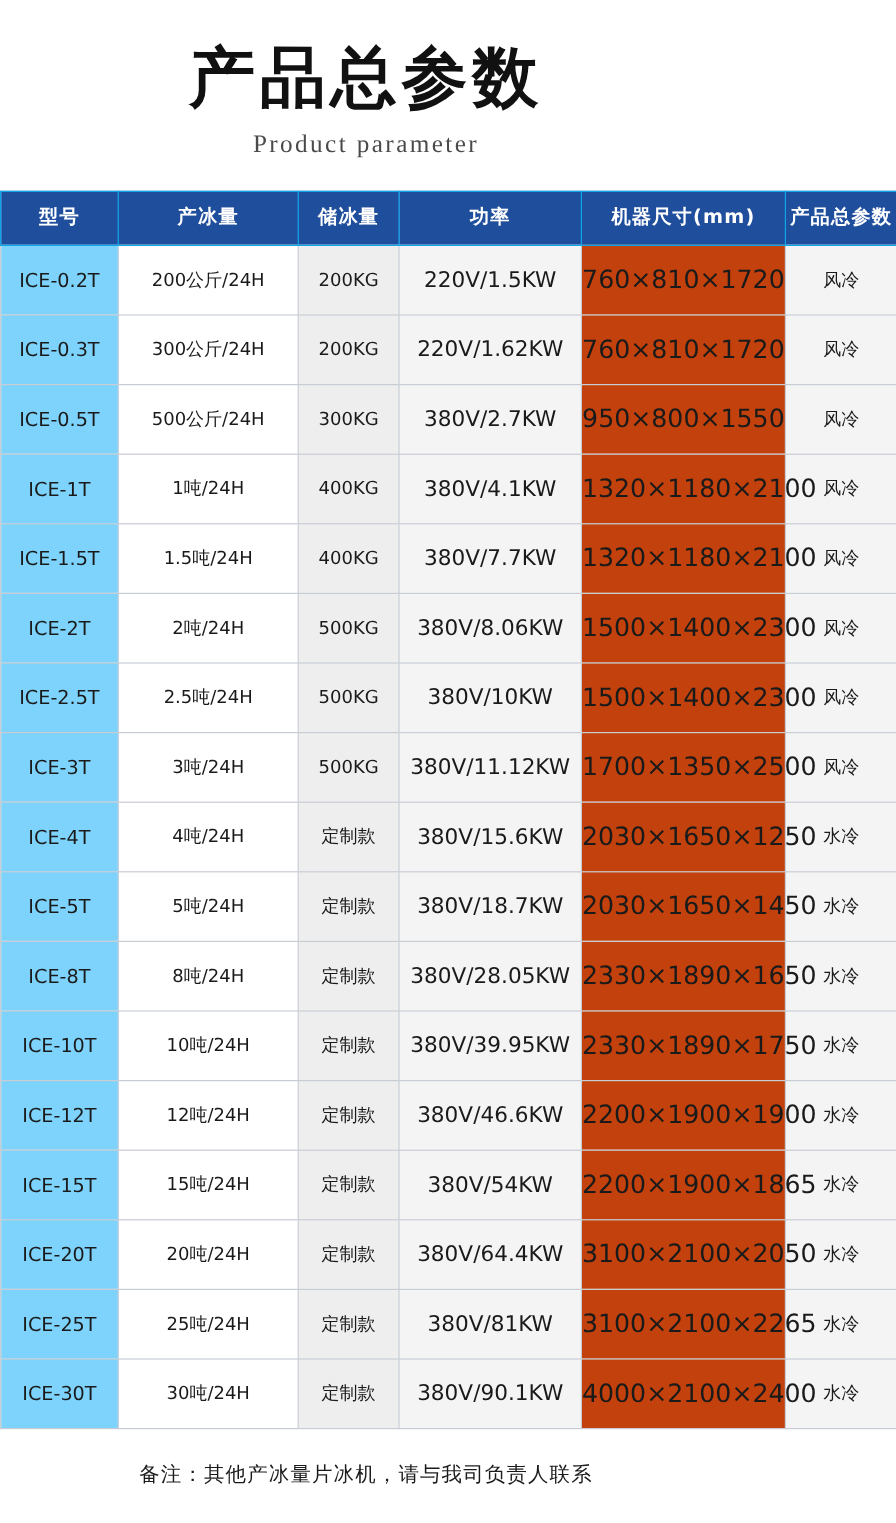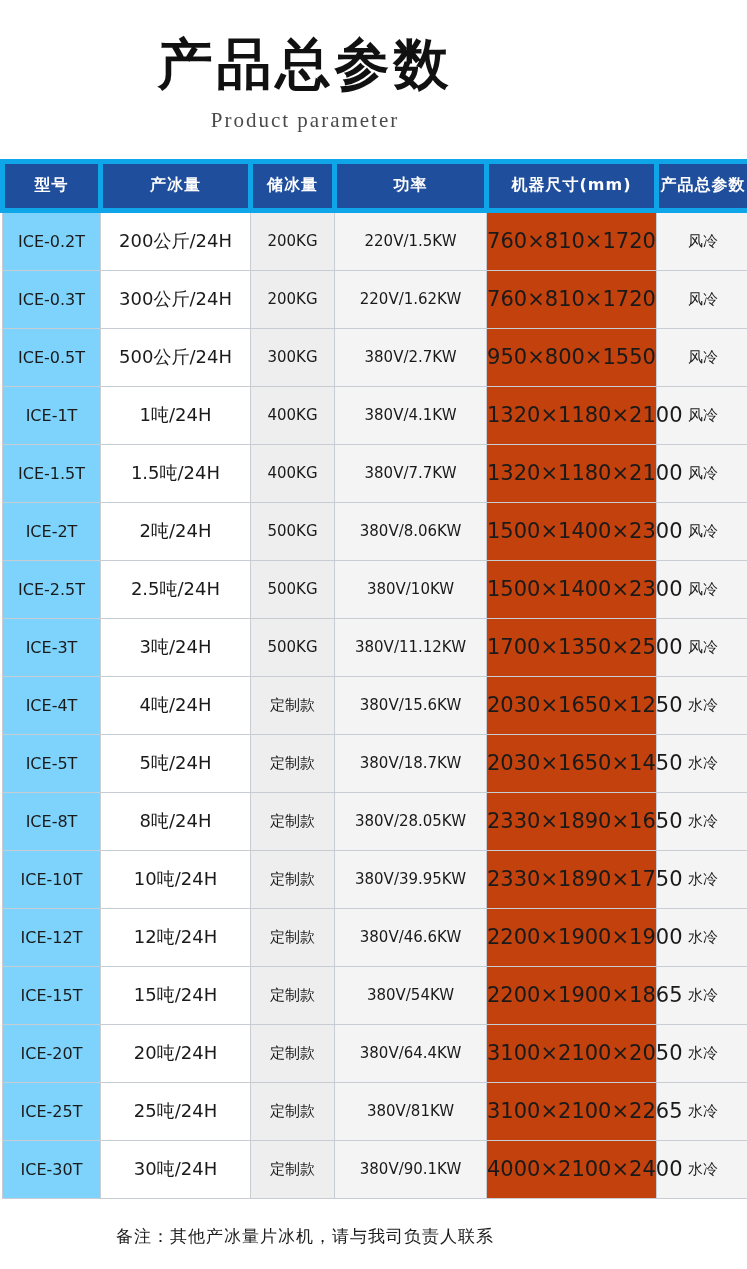--- a/index.html
+++ b/index.html
@@ -53,46 +53,46 @@
     height: 57px;
     font-weight: normal;
     font-family: "DejaVu Sans", "Liberation Sans", sans-serif;
   }
   table.param-table thead th {
     background: #1f4e9c;
     color: #ffffff;
     font-size: 16px;
     font-weight: bold;
     height: 44px;
-    border: 5px solid #0ea5e9;
+    border: 1px solid #0ea5e9;
     letter-spacing: 1px;
   }
   
   col.c0 { width: 98px; }
   col.c1 { width: 150px; }
   col.c2 { width: 84px; }
   col.c3 { width: 152px; }
   col.c4 { width: 170px; }
   col.c5 { width: 93px; }
 
   td.cell-model {
     background: #7dd3fc;
     font-size: 16px;
   }
   td.cell-output {
     background: #ffffff;
-    font-size: 18px;
+    font-size: 15px;
   }
   td.cell-storage {
     background: #eeeeee;
     font-size: 15px;
   }
   td.cell-power {
     background: #f4f4f4;
-    font-size: 15px;
+    font-size: 18px;
   }
   td.cell-size {
     background: #c2410c;
     font-size: 21px;
   }
   td.cell-cooling {
     background: #f4f4f4;
     font-size: 15px;
   }
   .footnote {

